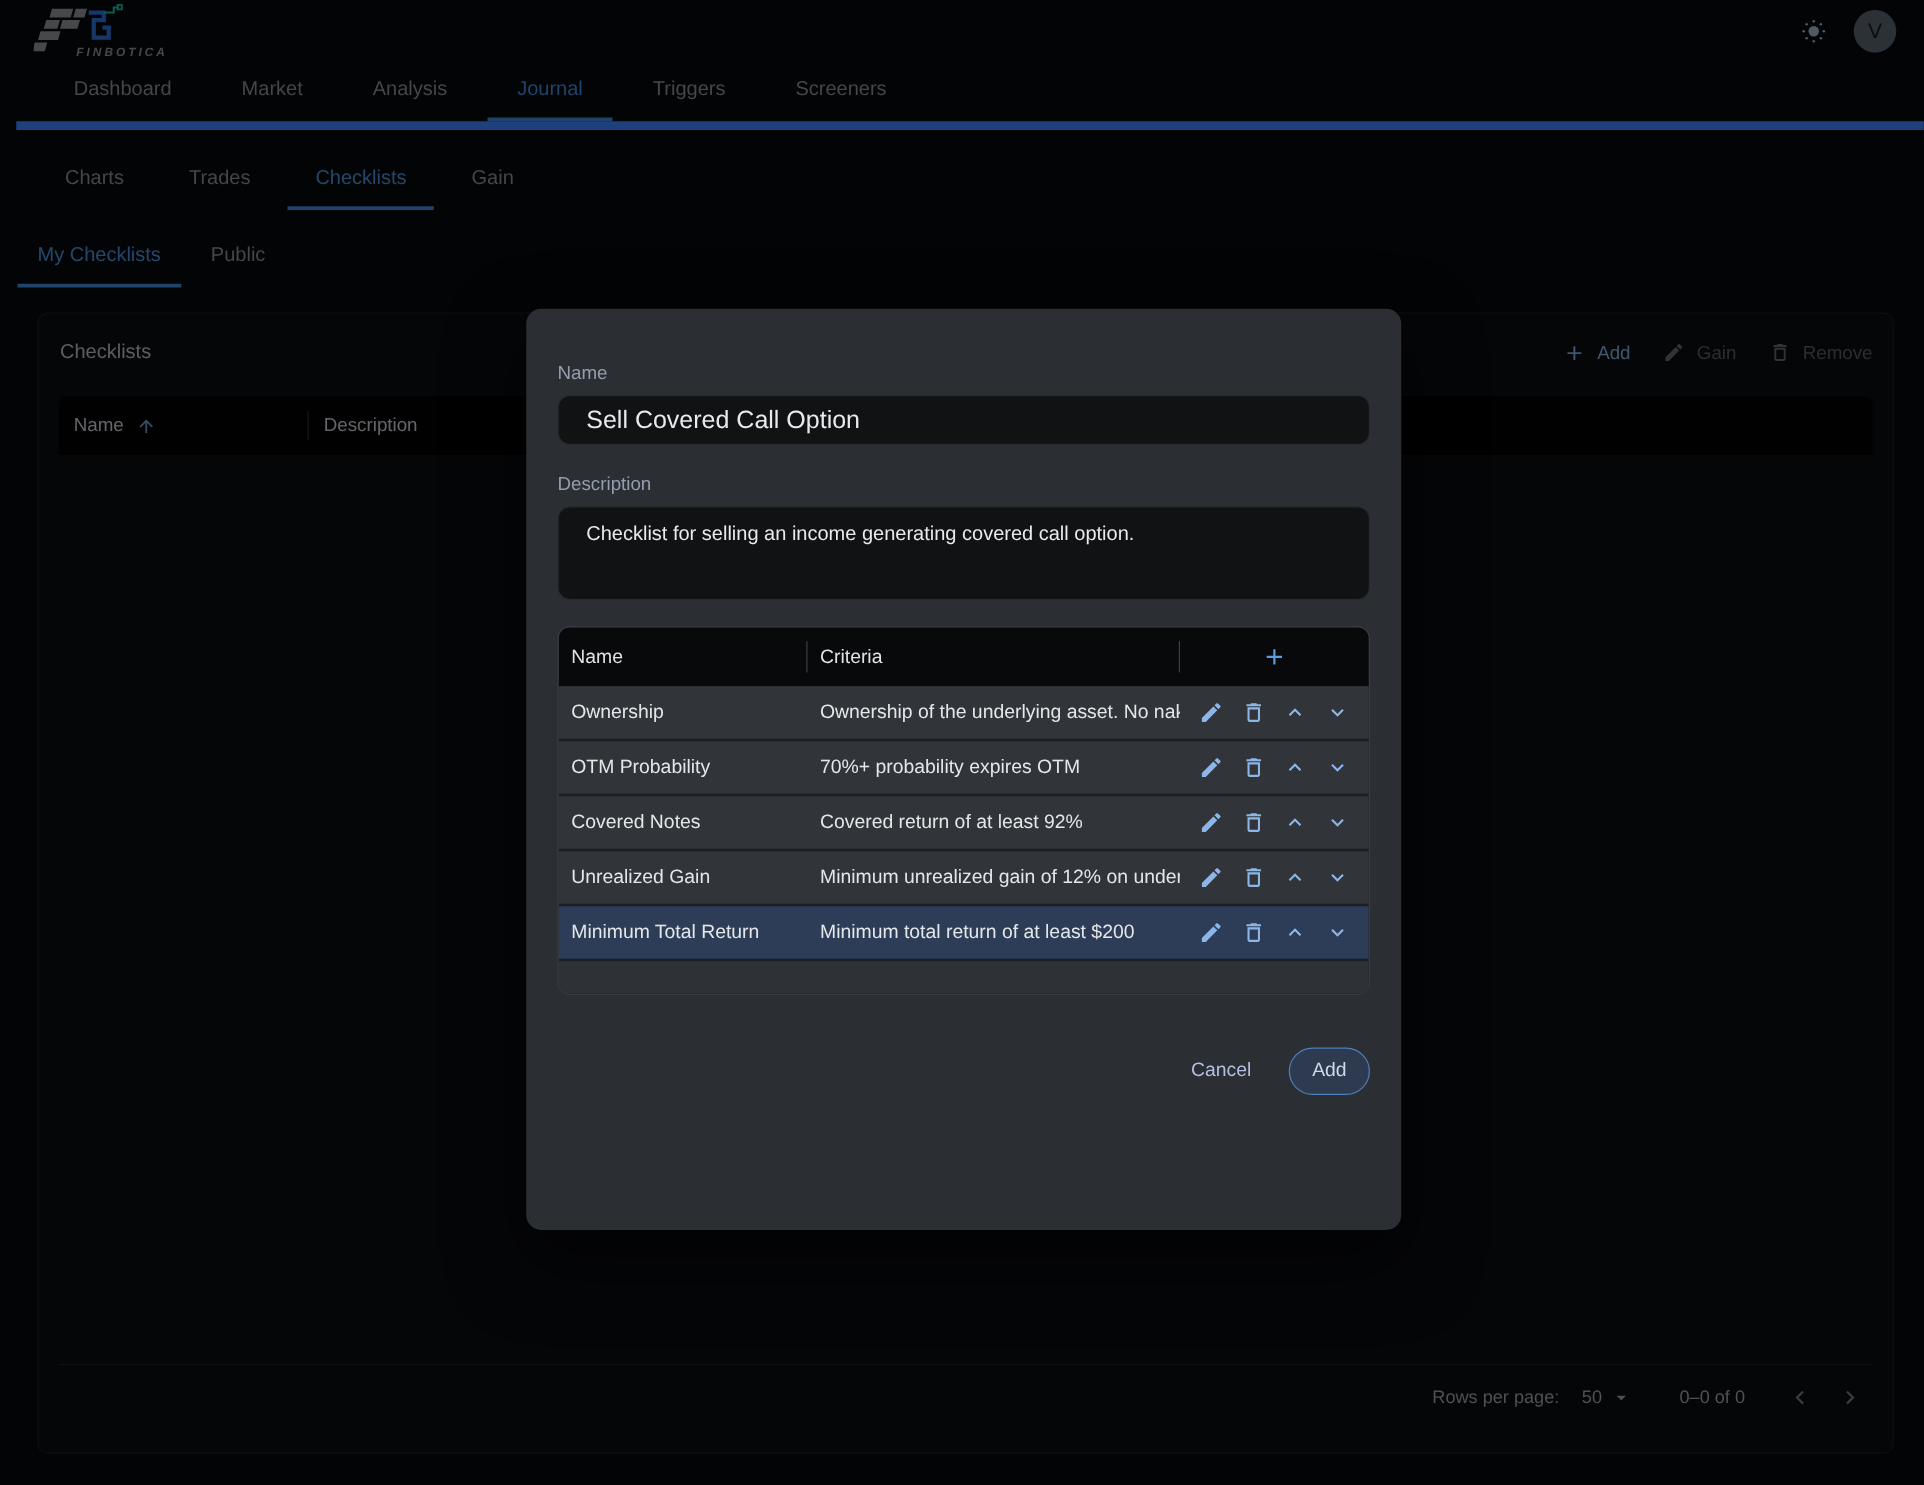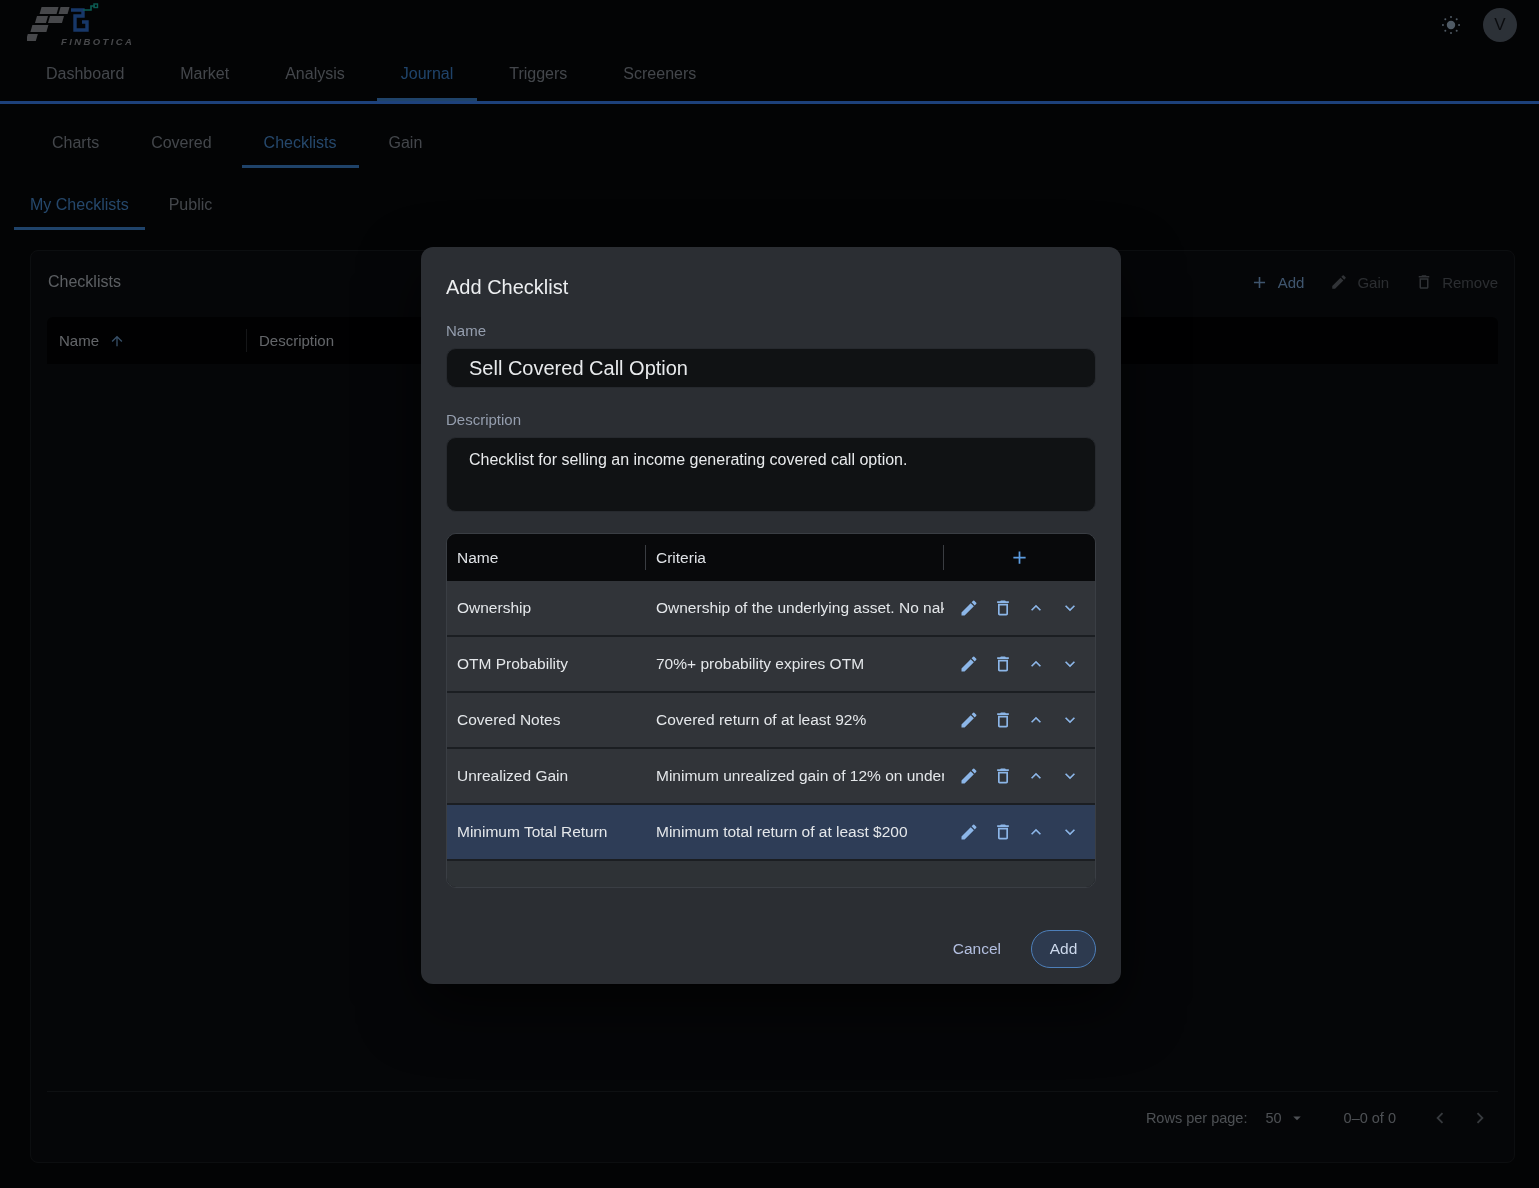--- a/index.html
+++ b/index.html
@@ -16,21 +16,21 @@
   .logo { display:flex; align-items:flex-end; }
   .topbar-spacer { flex:1; }
   .icon-btn { width:36px; height:36px; display:flex; align-items:center; justify-content:center;
               border:none; background:transparent; cursor:pointer; }
   .avatar { width:34px; height:34px; border-radius:50%; background:#59626f; color:#15181d;
             display:flex; align-items:center; justify-content:center; font-size:17px;
             font-weight:500; margin-left:14px; }
 
   
   .nav { height:54px; display:flex; align-items:stretch; padding:0 22px;
-         border-bottom:3px solid #3b82f6; }
+         border-bottom:7px solid #3b82f6;margin-left:13px; }
   .nav-tab { display:flex; align-items:center; padding:0 24px; margin-right:8px;
              font-size:16px; color:#868d96; border-bottom:3px solid transparent; cursor:pointer; }
   .nav-tab.active { color:#3f87d4; border-bottom-color:#3f87d4; }
 
   
   .subtabs { margin-top:16px; height:48px; display:flex; padding:0 30px; }
   .subtabs .nav-tab { font-size:16px; padding:0 22px; }
   .tabs2 { margin-top:14px; height:48px; display:flex; padding:0 14px; }
   .tabs2 .nav-tab { font-size:16px; padding:0 16px; }
   .subtabs .nav-tab.active, .tabs2 .nav-tab.active { color:#4a8fd6; border-bottom-color:#3f87d4; }
@@ -84,21 +84,21 @@
                 border:1px solid #3a3e44; background:#1b1d21; }
   .crit-header { height:47px; background:#08090b; display:flex; align-items:center; }
   .crit-hcell { position:relative; height:100%; display:flex; align-items:center;
                 padding-left:10px; font-size:15.5px; color:#dfe2e6; }
   .crit-hcell.c-name { width:199px; }
   .crit-hcell.c-crit { width:298px; }
   .crit-hcell.c-actions { flex:1; justify-content:center; padding-left:0; }
   .crit-sep { position:absolute; right:0; top:11px; height:25px; width:1px; background:#3a3d42; }
   .plus-btn { background:transparent; border:none; cursor:pointer; display:flex; }
 
-  .crit-row { height:56px; background:#313439; display:flex; align-items:center;
+  .crit-row { height:44px; background:#313439; display:flex; align-items:center;
               border-bottom:2px solid #1b1e22; }
   .crit-row.selected { background:#2e3d57; }
   .crit-cell { font-size:15.5px; color:#e4e7ea; padding-left:10px; white-space:nowrap;
                overflow:hidden; }
   .crit-cell.c-name { width:199px; }
   .crit-cell.c-crit { width:298px; }
   .row-actions { flex:1; display:flex; align-items:center; justify-content:space-evenly;
                  padding:0 4px; }
   .row-icon-btn { background:transparent; border:none; cursor:pointer; display:flex;
                   padding:2px; }
@@ -155,21 +155,21 @@
   <div class="nav-tab">Dashboard</div>
   <div class="nav-tab">Market</div>
   <div class="nav-tab">Analysis</div>
   <div class="nav-tab active">Journal</div>
   <div class="nav-tab">Triggers</div>
   <div class="nav-tab">Screeners</div>
 </nav>
 
 <div class="subtabs">
   <div class="nav-tab">Charts</div>
-  <div class="nav-tab">Covered</div>
+  <div class="nav-tab">Trades</div>
   <div class="nav-tab active">Checklists</div>
   <div class="nav-tab">Gain</div>
 </div>
 
 <div class="tabs2">
   <div class="nav-tab active">My Checklists</div>
   <div class="nav-tab">Public</div>
 </div>
 
 <section class="panel">
@@ -232,21 +232,20 @@
       <svg width="22" height="22" viewBox="0 0 24 24">
         <path d="M8.59 16.59 10 18l6-6-6-6-1.41 1.41L13.17 12z" fill="#6e747c"></path>
       </svg>
     </button>
   </div>
 </section>
 
 <div class="backdrop"></div>
 
 <div class="modal">
-  <h2 class="modal-title">Add Checklist</h2>
 
   <div class="field-label">Name</div>
   <input class="text-input" type="text" value="Sell Covered Call Option" style="">
 
   <div class="field-label">Description</div>
   <textarea class="text-area" style="">Checklist for selling an income generating covered call option.</textarea>
 
   <div class="crit-table">
     <div class="crit-header">
       <div class="crit-hcell c-name">

